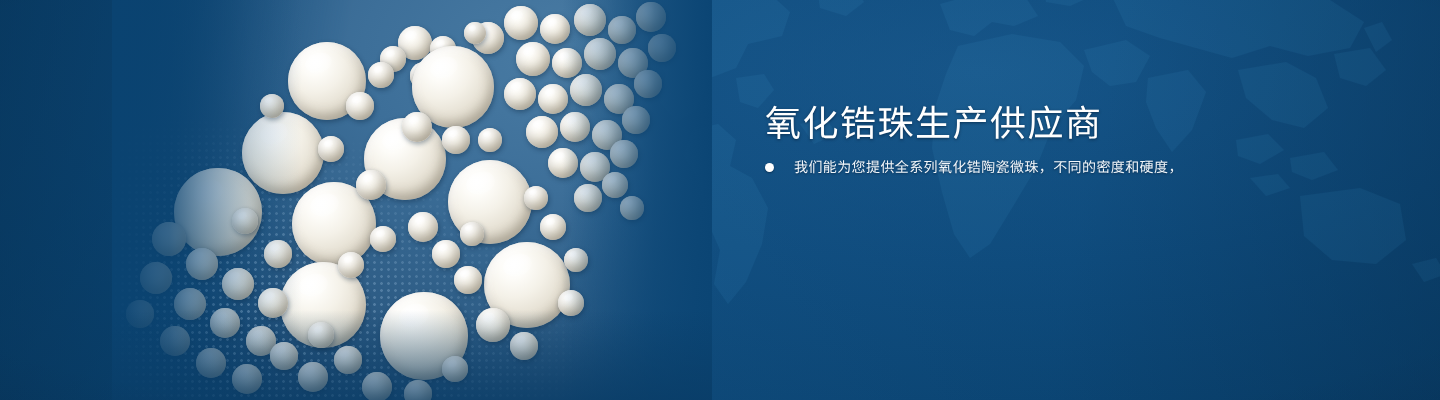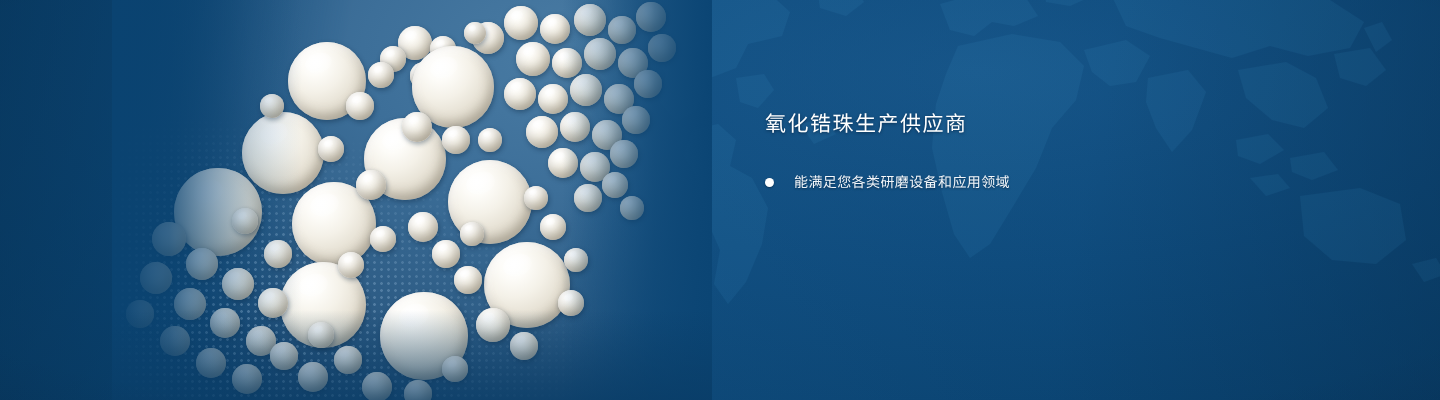--- a/index.html
+++ b/index.html
@@ -90,22 +90,22 @@
   .photo-fade-b{
     position:absolute;left:0;bottom:0;width:100%;height:90px;
     background:linear-gradient(0deg, rgba(9,60,102,.75) 0%, rgba(9,60,102,0) 100%);
     pointer-events:none;
   }
   
   .copy{
     position:absolute;left:765px;top:104px;width:470px;
   }
   .headline{
-    color:#ffffff;font-size:21px;line-height:40px;font-weight:400;
-    letter-spacing:1.5px;margin:0 0 26px 0;
+    color:#ffffff;font-size:36px;line-height:40px;font-weight:400;
+    letter-spacing:1.5px;margin:0 0 11px 0;
     text-shadow:0 1px 3px rgba(0,18,38,.55);
     white-space:nowrap;
   }
   .bullets{list-style:none;margin:0;padding:0;}
   .bullet{
     position:relative;padding-left:29px;margin-bottom:6px;
     color:#f2f6fa;font-size:14px;line-height:25px;letter-spacing:.4px;
     text-shadow:0 1px 2px rgba(0,18,38,.5);
   }
   .bullet:last-child{margin-bottom:0;}
@@ -264,18 +264,18 @@
   </div>
 
   <div class="bg-vignette"></div>
 
   <div class="copy">
     <h1 class="headline">氧化锆珠生产供应商</h1>
 
     <ul class="bullets">
       <li class="bullet">
         <span class="bullet-dot"></span>
-        <span class="bullet-line">能满足您各类研磨设备和应用领域</span>
+        <span class="bullet-line">我们能为您提供全系列氧化锆陶瓷微珠，不同的密度和硬度，</span>
       </li>
     </ul>
   </div>
 
 </div>
 
 </body></html>

